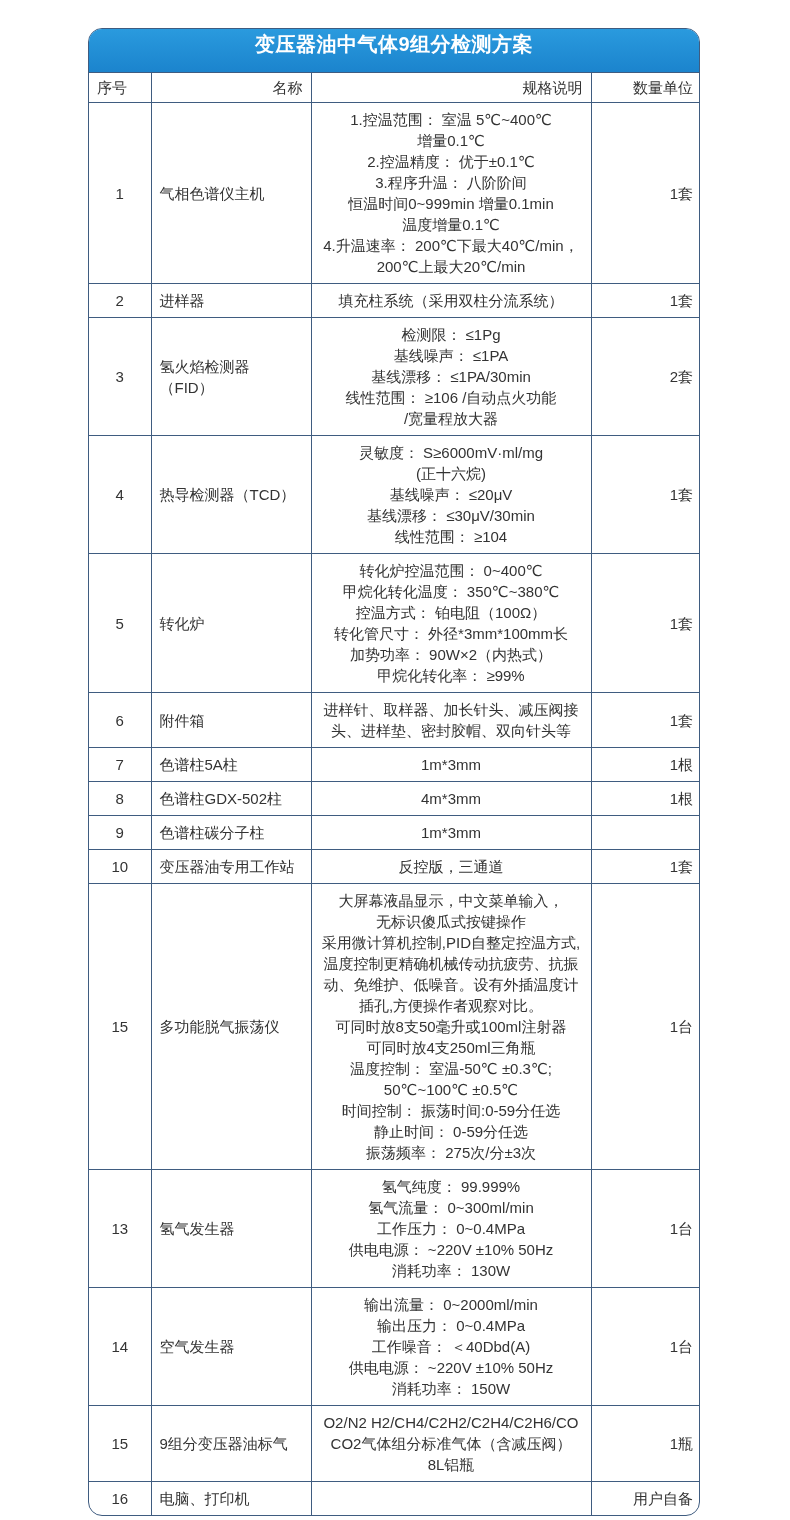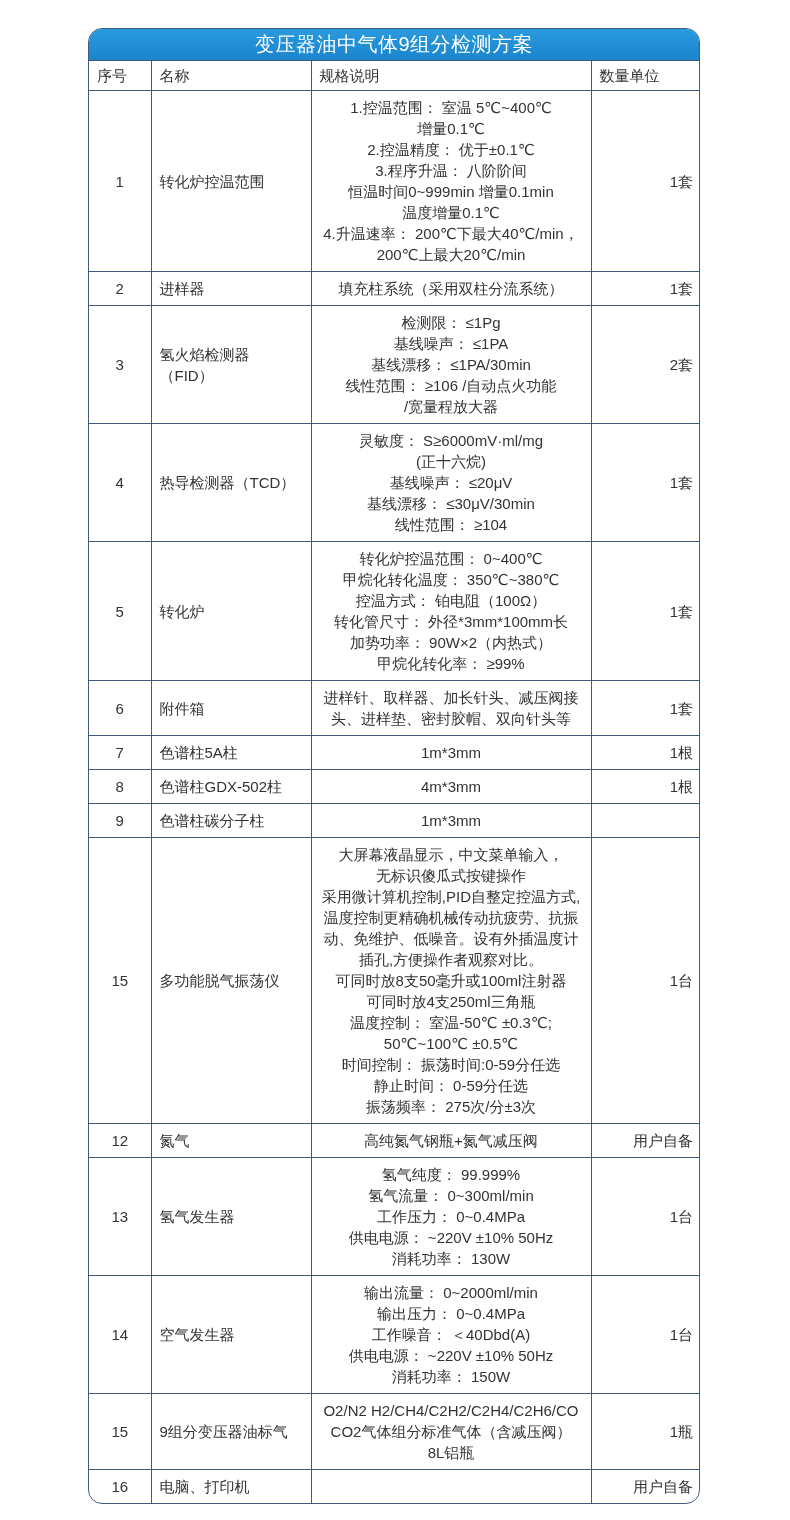--- a/index.html
+++ b/index.html
@@ -17,27 +17,27 @@
   }
   .table-frame{
     width:612px;
     margin:28px 0 0 88px;
     border:1px solid var(--grid);
     border-radius:14px;
     overflow:hidden;
     background:#ffffff;
   }
   .title-bar{
-    height:31px;
+    height:43px;
     line-height:31px;
     text-align:center;
     background:linear-gradient(180deg,#2a9ade 0%,#1b84cd 100%);
     color:#ffffff;
     font-size:20px;
-    font-weight:normal;
+    font-weight:bold;
     letter-spacing:0.5px;
   }
   table.spec-table{
     width:100%;
     border-collapse:collapse;
     table-layout:fixed;
     font-size:15px;
     line-height:21px;
     color:var(--text);
   }
@@ -52,21 +52,21 @@
     font-weight:normal;
     padding:6px 8px;
   }
   .spec-table tr > *:first-child{border-left:none;}
   .spec-table tr > *:last-child{border-right:none;}
   .spec-table tbody tr:last-child > *{border-bottom:none;}
   .spec-table th{
     height:30px;
     padding-top:4px;
     padding-bottom:4px;
-    text-align:left;
+    text-align:right;
   }
   .cell-no{text-align:center;}
   th.cell-no{text-align:left;}
   .cell-name{padding-left:12px;text-align:left;}
   .cell-spec{
     padding-left:8px;
     text-align:center;
     white-space:pre-line;
     word-break:break-word;
   }
@@ -88,21 +88,21 @@
       <tr>
         <th class="cell-no">序号</th>
         <th class="cell-name">名称</th>
         <th class="cell-spec">规格说明</th>
         <th class="cell-qty">数量单位</th>
       </tr>
     </thead>
     <tbody>
         <tr>
     <td class="cell-no">1</td>
-    <td class="cell-name">转化炉控温范围</td>
+    <td class="cell-name">气相色谱仪主机</td>
     <td class="cell-spec">1.控温范围： 室温 5℃~400℃
 增量0.1℃
 2.控温精度： 优于±0.1℃
 3.程序升温： 八阶阶间
 恒温时间0~999min 增量0.1min
 温度增量0.1℃
 4.升温速率： 200℃下最大40℃/min，
 200℃上最大20℃/min</td>
     <td class="cell-qty">1套</td>
   </tr>
@@ -159,43 +159,43 @@
     <td class="cell-no">8</td>
     <td class="cell-name">色谱柱GDX-502柱</td>
     <td class="cell-spec">4m*3mm</td>
     <td class="cell-qty">1根</td>
   </tr>
         <tr>
     <td class="cell-no">9</td>
     <td class="cell-name">色谱柱碳分子柱</td>
     <td class="cell-spec">1m*3mm</td>
     <td class="cell-qty"></td>
+  </tr>
+        <tr>
+    <td class="cell-no">10</td>
+    <td class="cell-name">变压器油专用工作站</td>
+    <td class="cell-spec">反控版，三通道</td>
+    <td class="cell-qty">1套</td>
   </tr>
         <tr>
     <td class="cell-no">15</td>
     <td class="cell-name">多功能脱气振荡仪</td>
     <td class="cell-spec">大屏幕液晶显示，中文菜单输入，
 无标识傻瓜式按键操作
 采用微计算机控制,PID自整定控温方式,温度控制更精确机械传动抗疲劳、抗振动、免维护、低噪音。设有外插温度计插孔,方便操作者观察对比。
 可同时放8支50毫升或100ml注射器
 可同时放4支250ml三角瓶
 温度控制： 室温-50℃ ±0.3℃;
  50℃~100℃ ±0.5℃
 时间控制： 振荡时间:0-59分任选
 静止时间： 0-59分任选
 振荡频率： 275次/分±3次</td>
     <td class="cell-qty">1台</td>
   </tr>
         <tr>
-    <td class="cell-no">12</td>
-    <td class="cell-name">氮气</td>
-    <td class="cell-spec">高纯氮气钢瓶+氮气减压阀</td>
-    <td class="cell-qty">用户自备</td>
-  </tr>
-        <tr>
     <td class="cell-no">13</td>
     <td class="cell-name">氢气发生器</td>
     <td class="cell-spec">氢气纯度： 99.999%
 氢气流量： 0~300ml/min
 工作压力： 0~0.4MPa
 供电电源： ~220V ±10% 50Hz
 消耗功率： 130W</td>
     <td class="cell-qty">1台</td>
   </tr>
         <tr>

